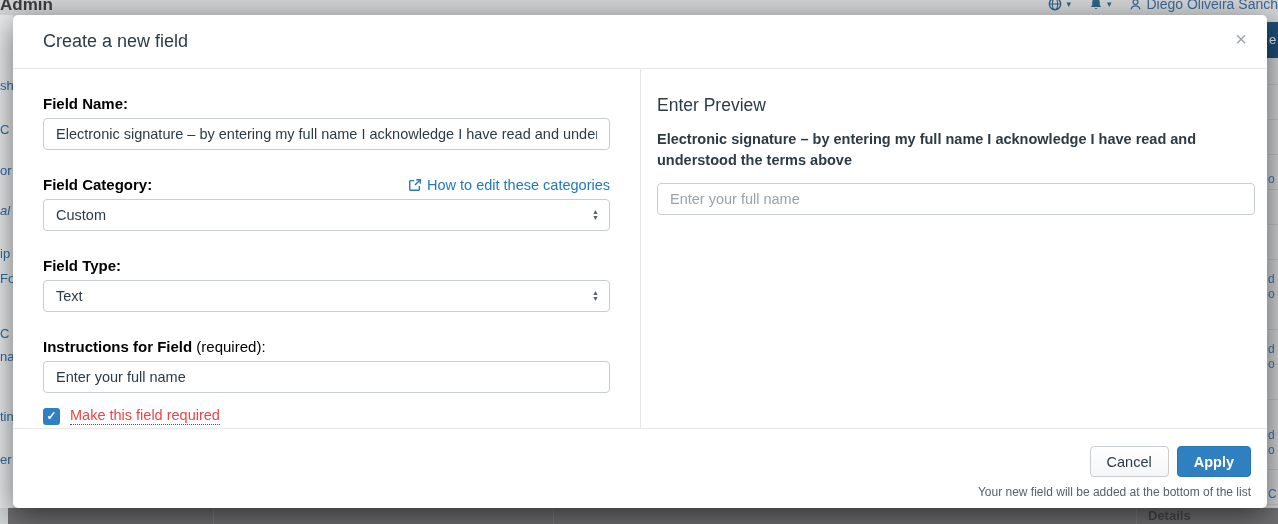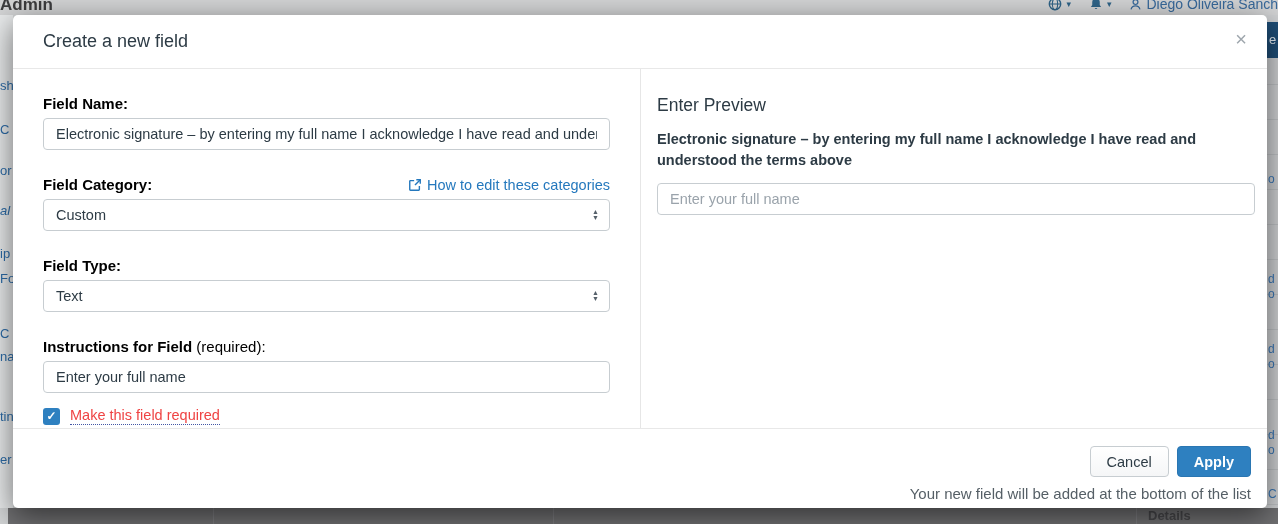--- a/index.html
+++ b/index.html
@@ -62,21 +62,21 @@
   .preview-heading { font-size:17.5px; color:#2d3b45; margin-bottom:13px; }
   .preview-label { font-size:14.5px; font-weight:bold; color:#2d3b45; line-height:1.45; max-width:592px; margin-bottom:12px; }
   .preview-input { width:598px; }
 
   .modal-footer { flex:0 0 79px; padding:17px 16px 0 0; display:flex; flex-direction:column; align-items:flex-end; }
   .footer-buttons { display:flex; gap:8px; margin-right:0px; }
   .btn { height:31px; border-radius:4px; font-size:14.5px; font-family:"Liberation Sans", sans-serif;
      padding:0 16px; cursor:pointer; }
   .btn-cancel { background:linear-gradient(#ffffff,#f5f6f7); border:1px solid #c7cdd1; color:#2d3b45; }
   .btn-apply { background:#2e80c0; border:1px solid #2a76b2; color:#ffffff; font-weight:bold; }
-  .footer-note { margin-top:8px; font-size:15px; color:#555f66; }
+  .footer-note { margin-top:8px; font-size:12px; color:#555f66; }
 
   .icon-svg { display:block; }
 </style>
 </head>
 <body>
 
 <div class="backdrop">
 
   <div class="topbar">
     <div class="topbar-title">Admin</div>

